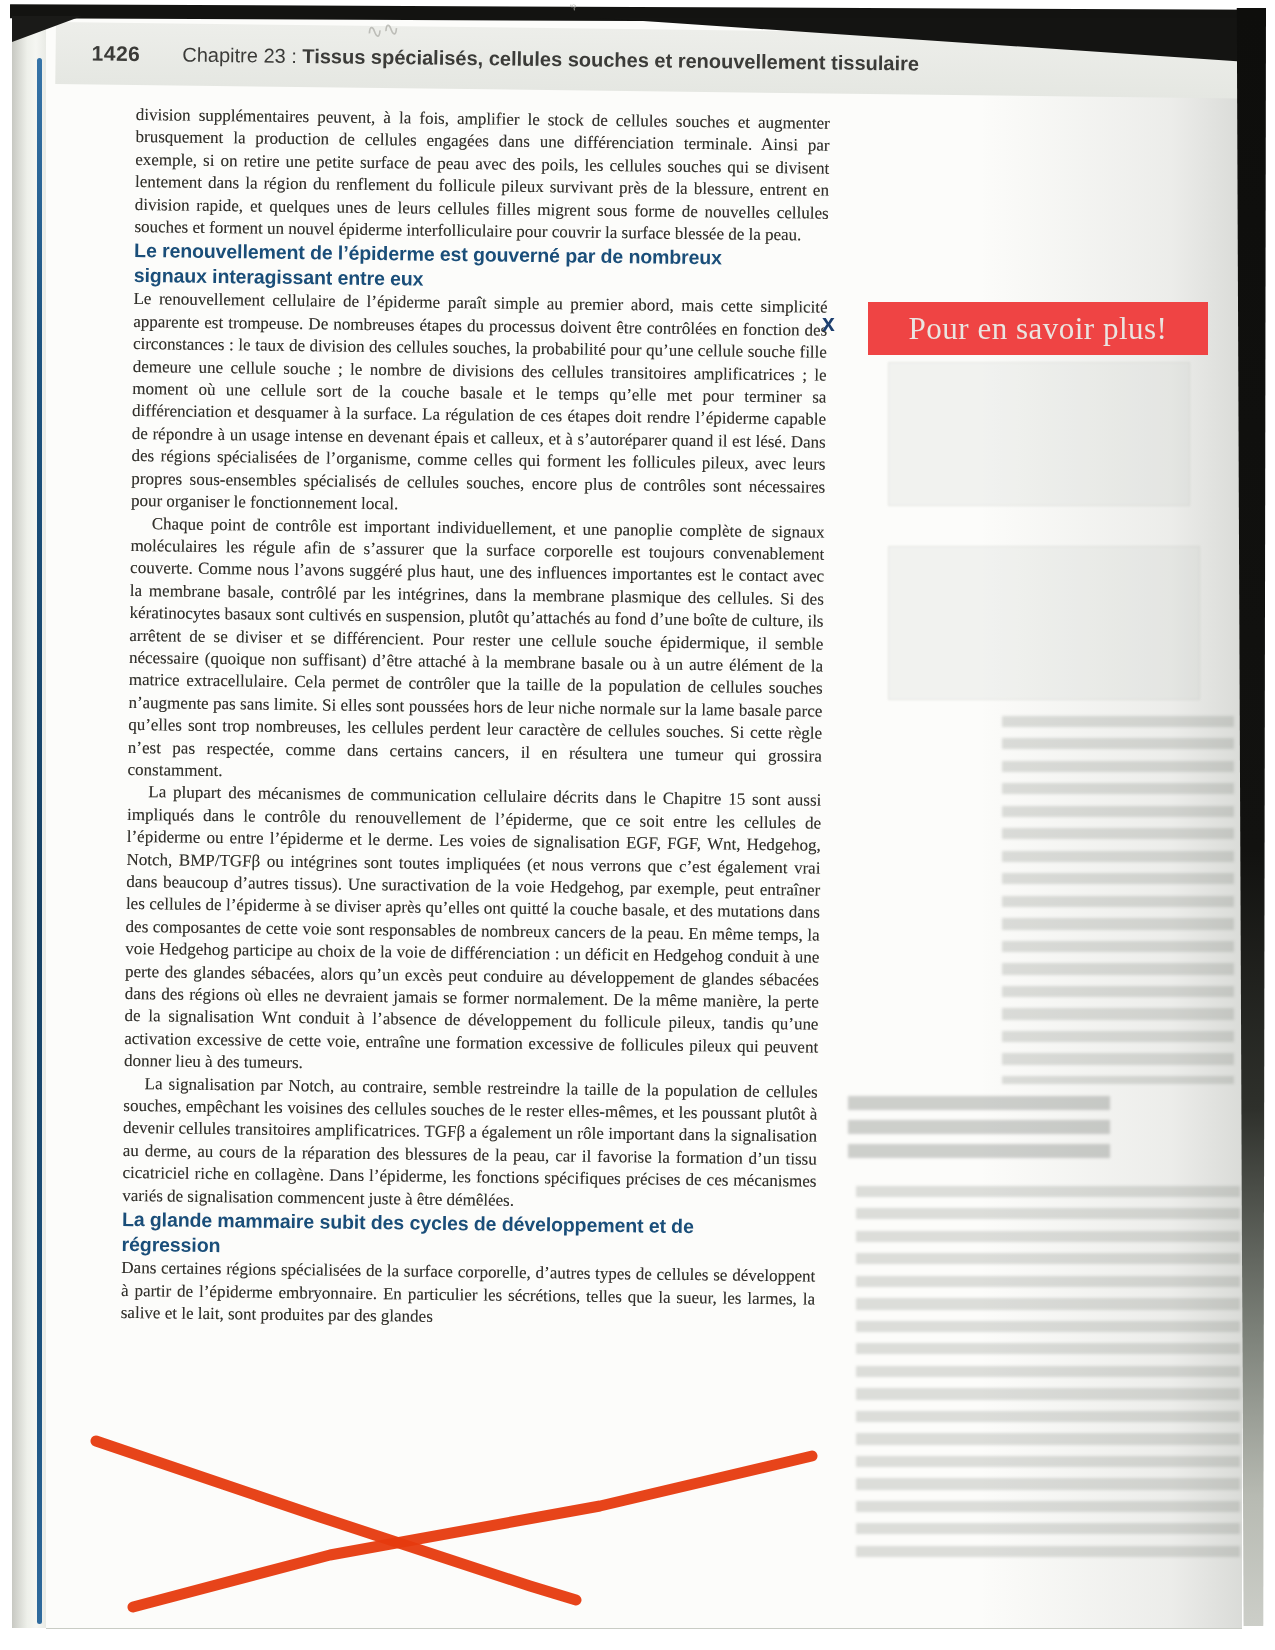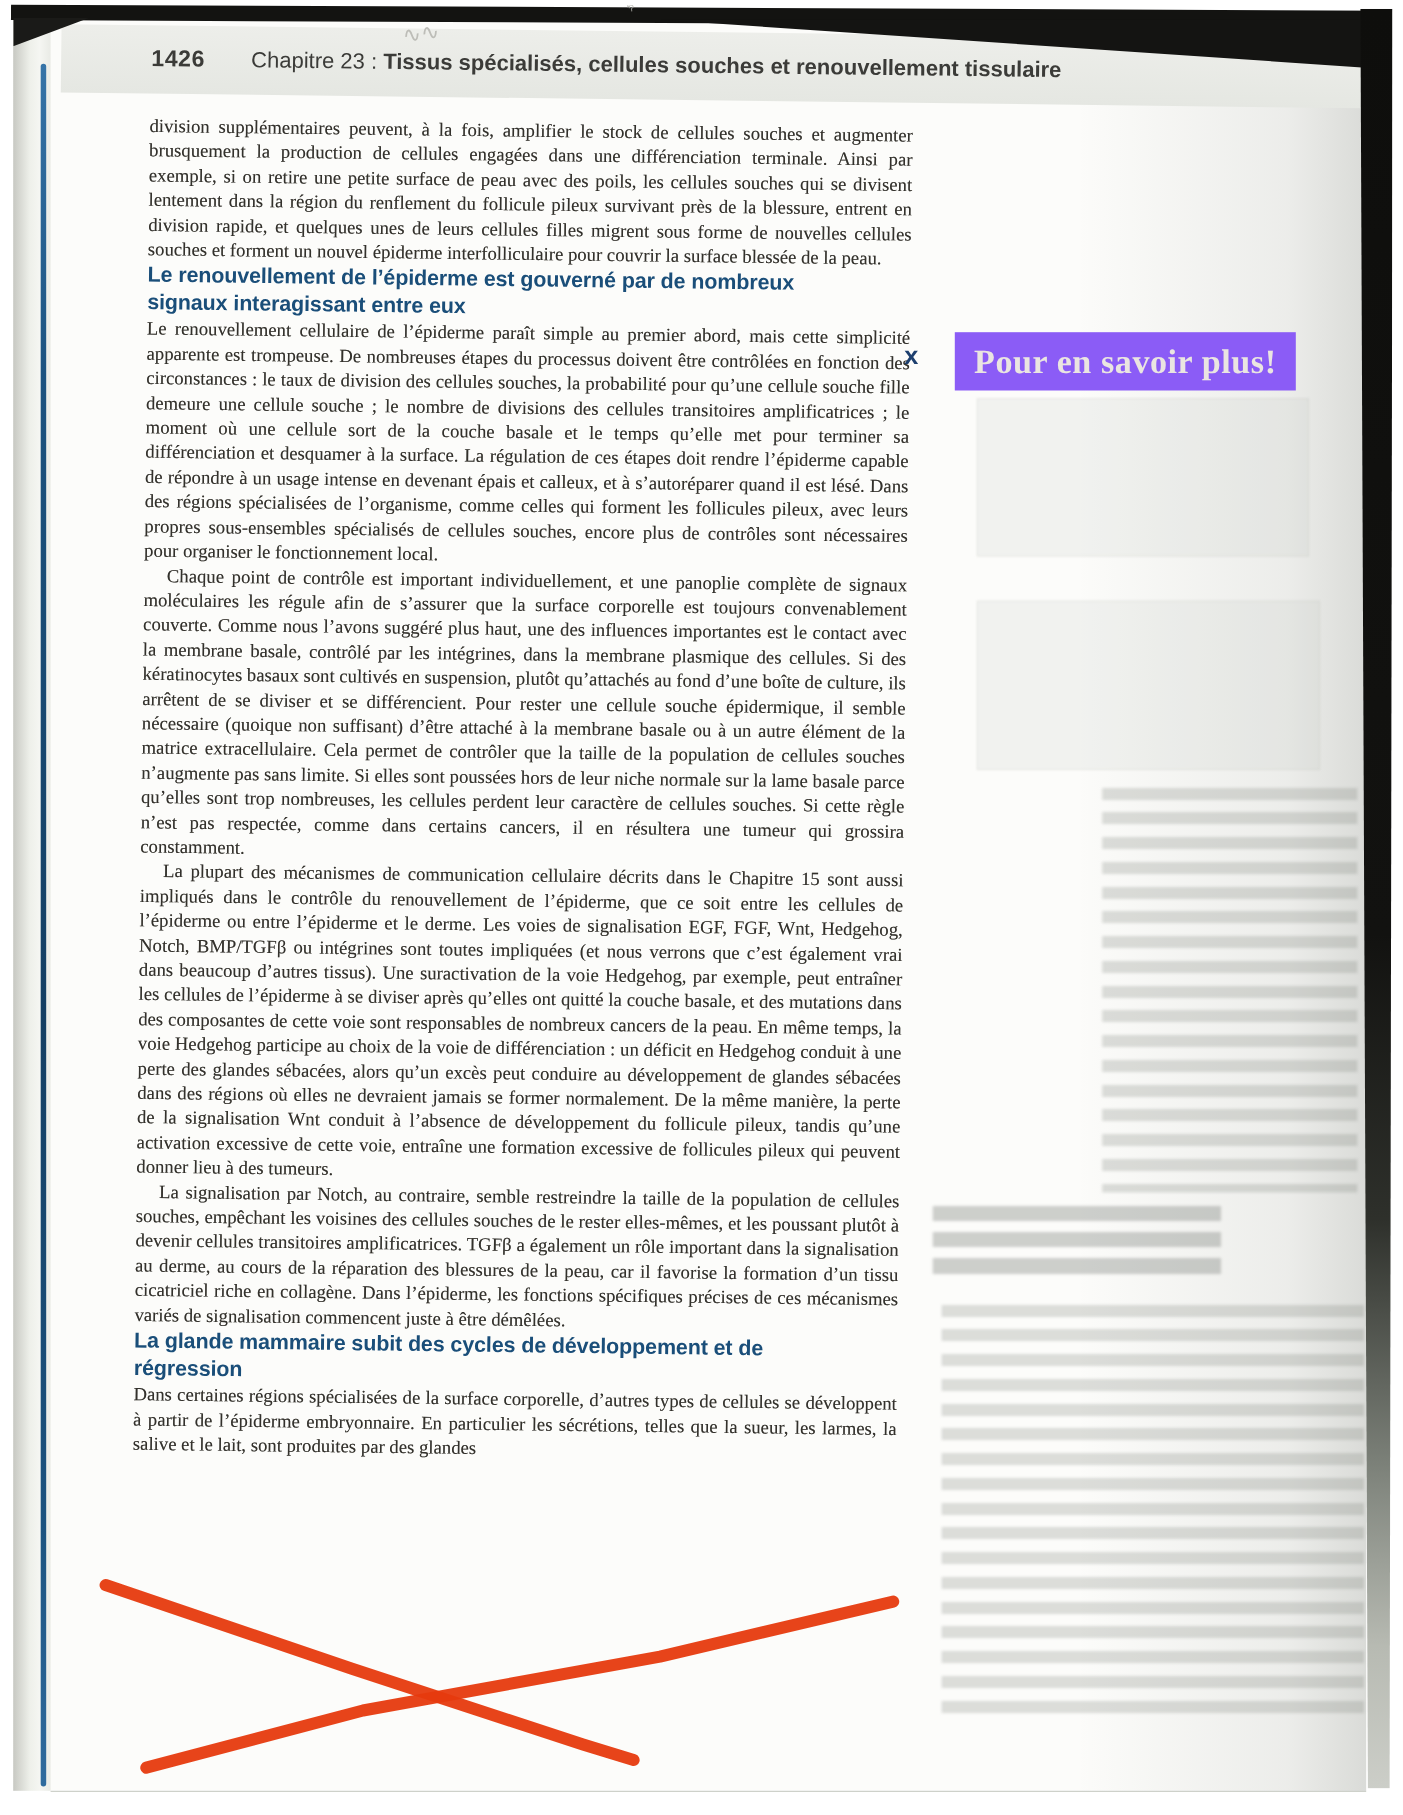--- a/index.html
+++ b/index.html
@@ -26,42 +26,42 @@
   .page{position:absolute;left:46px;top:16px;width:1196px;height:1612px;
         background:#fcfcfa;border-bottom:1px solid #c9ccc5;}
   .page-shade{position:absolute;inset:0;pointer-events:none;
         background:linear-gradient(to right,rgba(0,0,0,0) 78%,rgba(96,102,94,0.10) 94%,rgba(96,102,94,0.22) 100%);}
 
   .header-band{position:absolute;left:56px;top:22px;width:1184px;height:62px;
         background:linear-gradient(to bottom,#edeeea,#e5e7e2);
         transform:rotate(0.7deg);transform-origin:0 0;
         font-family:"Liberation Sans","DejaVu Sans",sans-serif;color:#3b3b38;
         display:flex;align-items:center;}
-  .header-band .pgnum{font-weight:bold;font-size:21px;margin-left:82px;letter-spacing:0.5px;}
+  .header-band .pgnum{font-weight:bold;font-size:21px;margin-left:36px;letter-spacing:0.5px;}
   .header-band .chap{font-size:20px;margin-left:42px;}
   .header-band .chap b{font-weight:bold;}
 
   
   .content{position:absolute;left:136px;top:104px;width:694px;
         transform:rotate(0.72deg);transform-origin:0 0;
         color:#33312c;font-size:17px;line-height:22.4px;text-align:justify;
         text-shadow:0 0 0.4px rgba(45,44,38,0.45);}
   .content p{margin:0;}
   .content p.ind{text-indent:21px;}
   .p1{margin-top:20px;}
   h2.sec{font-family:"Liberation Sans","DejaVu Sans",sans-serif;
         color:#1a4e79;font-size:19.5px;line-height:25px;font-weight:bold;
         text-align:left;letter-spacing:-0.1px;text-shadow:none;margin:0;}
   .h1{margin-top:25px;margin-bottom:17px;width:640px;}
   .h2{margin-top:26px;margin-bottom:13px;width:600px;}
 
   
-  .callout{position:absolute;left:868px;top:302px;width:310px;height:53px;
-        background:#8b5cf6;display:flex;align-items:center;justify-content:center;
-        font-family:"Liberation Serif","DejaVu Serif",serif;font-weight:bold;
+  .callout{position:absolute;left:868px;top:302px;width:340px;height:53px;
+        background:#ef4444;display:flex;align-items:center;justify-content:center;
+        font-family:"Liberation Serif","DejaVu Serif",serif;font-weight:normal;
         font-size:31px;color:#eae5e1;letter-spacing:0.5px;white-space:nowrap;}
   .margin-x{position:absolute;left:822px;top:310px;
         font-family:"Liberation Sans","DejaVu Sans",sans-serif;
         font-weight:bold;font-size:23px;color:#1d3f6e;}
   .cross-svg{position:absolute;left:0;top:0;pointer-events:none;}
 
   
   .bleed{position:absolute;pointer-events:none;filter:blur(1.4px);}
   .bleed-lines{background:repeating-linear-gradient(180deg,
         rgba(125,130,122,0.26) 0px,rgba(125,130,122,0.26) 11px,

